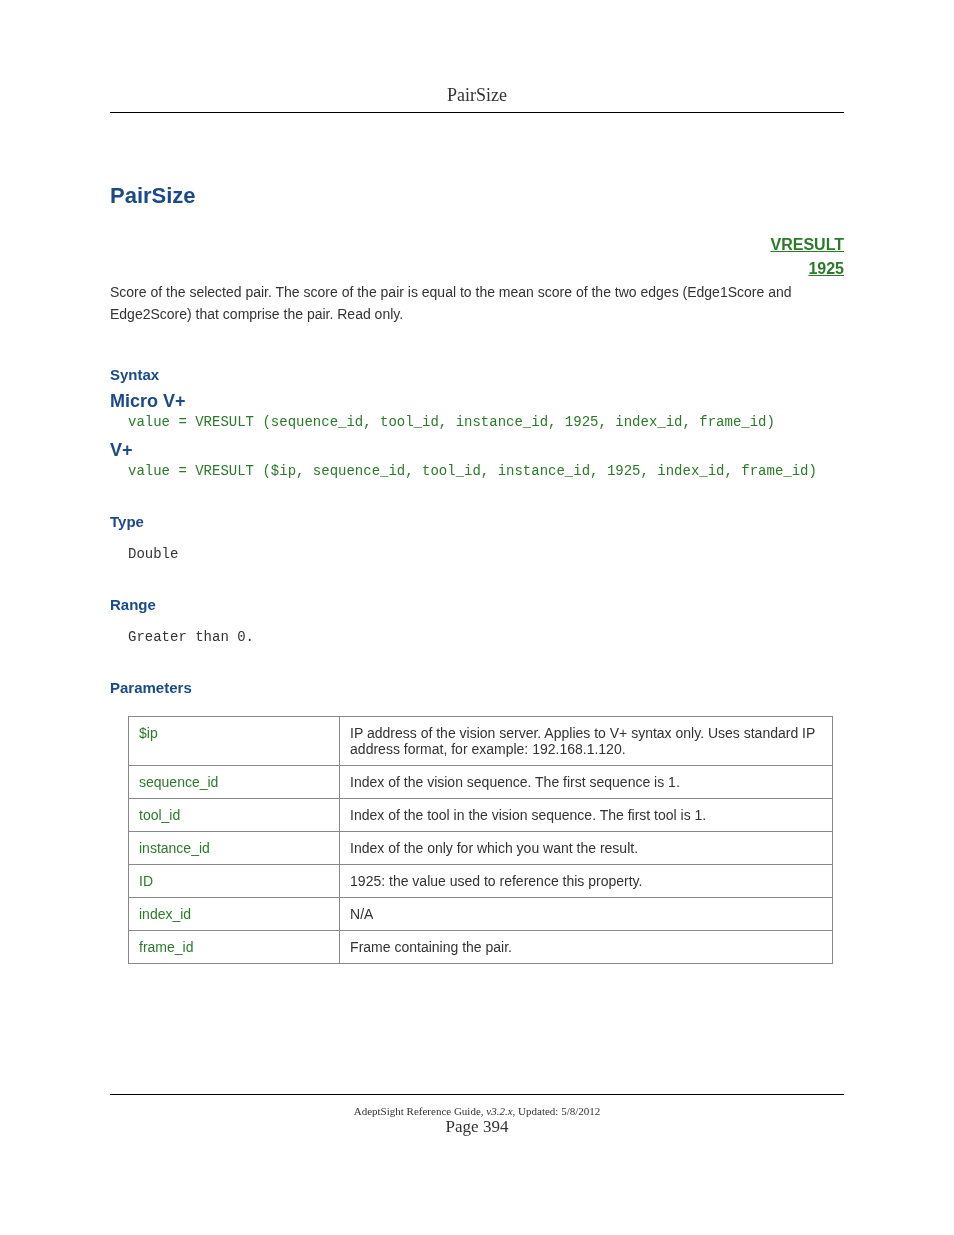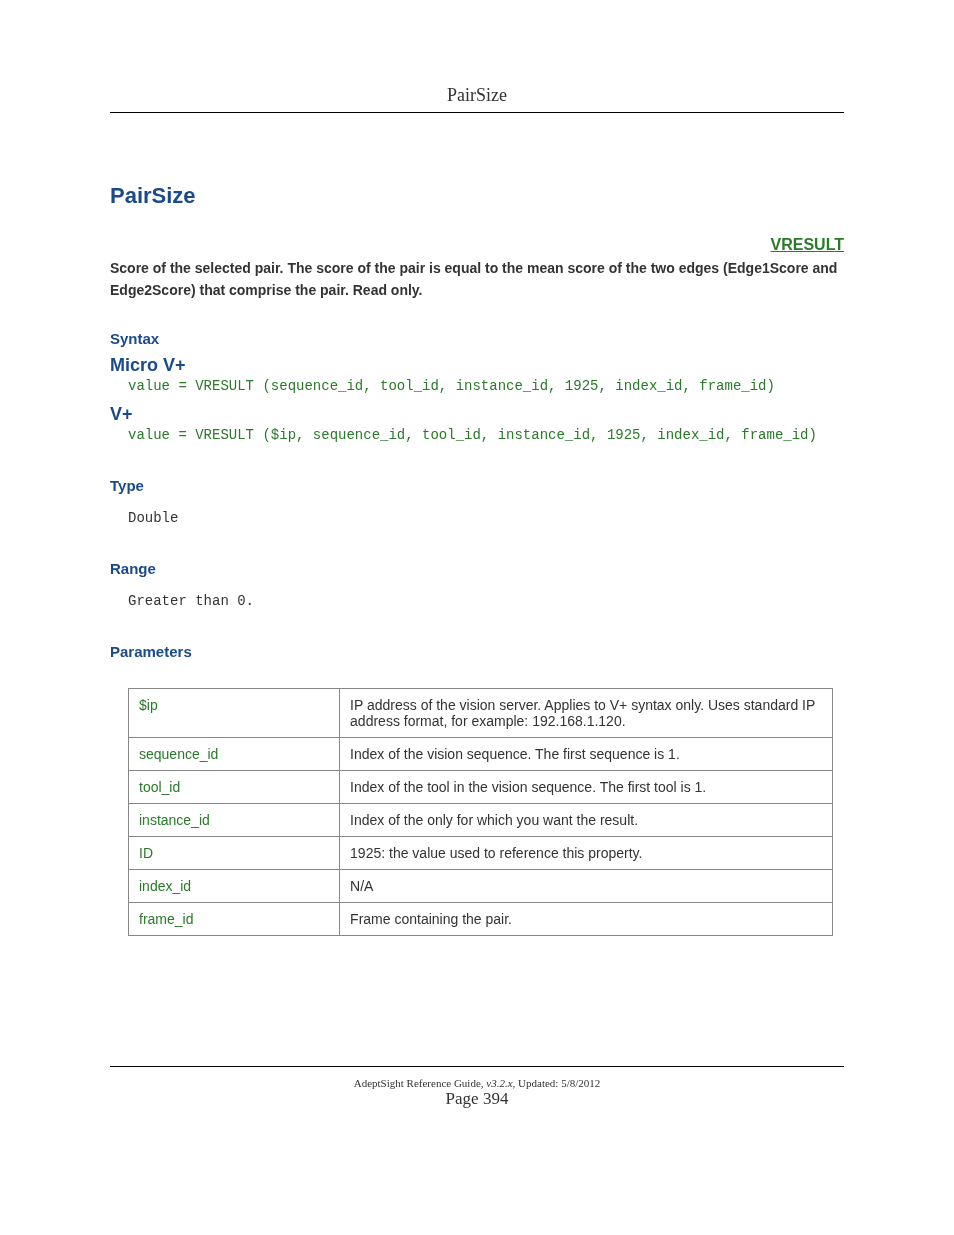--- a/index.html
+++ b/index.html
@@ -47,22 +47,21 @@
     font-weight: bold;
     color: #2a7a2a;
     font-size: 16px;
     line-height: 1.5;
     margin-top: 24px;
     text-decoration: underline;
   }
   .description {
     font-size: 14px;
     line-height: 1.6;
-    margin-bottom: 28px;
-    font-weight: bold;
+    margin-bottom: 40px;
   }
   h2.section {
     font-size: 15px;
     font-weight: bold;
     color: #1a4a8a;
     margin: 0 0 8px 0;
   }
   h3.subsection {
     font-size: 18px;
     font-weight: bold;
@@ -80,21 +79,21 @@
     margin-left: 18px;
     margin-bottom: 34px;
     margin-top: 16px;
     font-family: Liberation Mono, monospace;
   }
   .block { margin-bottom: 34px; }
   table.params {
     border-collapse: collapse;
     width: 96%;
     margin-left: 18px;
-    margin-top: 28px;
+    margin-top: 20px;
   }
   table.params td {
     border: 1px solid #888;
     padding: 8px 10px;
     vertical-align: top;
     font-size: 14px;
   }
   table.params td.pname {
     width: 30%;
     color: #2a7a2a;
@@ -122,20 +121,21 @@
 <div class="page">
 
   <div class="header-title">PairSize</div>
   <hr class="header-rule">
 
   <div class="title-row">
     <h1 class="page-title">PairSize</h1>
   </div>
   <div class="badge">
     <div>VRESULT</div>
+    <div>1925</div>
   </div>
 
   <div class="description">Score of the selected pair. The score of the pair is equal to the mean score of the two edges (Edge1Score and Edge2Score) that comprise the pair. Read only.</div>
 
   <div class="block">
     <h2 class="section">Syntax</h2>
     <h3 class="subsection">Micro V+</h3>
     <div class="code-line">value = VRESULT (sequence_id, tool_id, instance_id, 1925, index_id, frame_id)</div>
     <h3 class="subsection">V+</h3>
     <div class="code-line">value = VRESULT ($ip, sequence_id, tool_id, instance_id, 1925, index_id, frame_id)</div>

